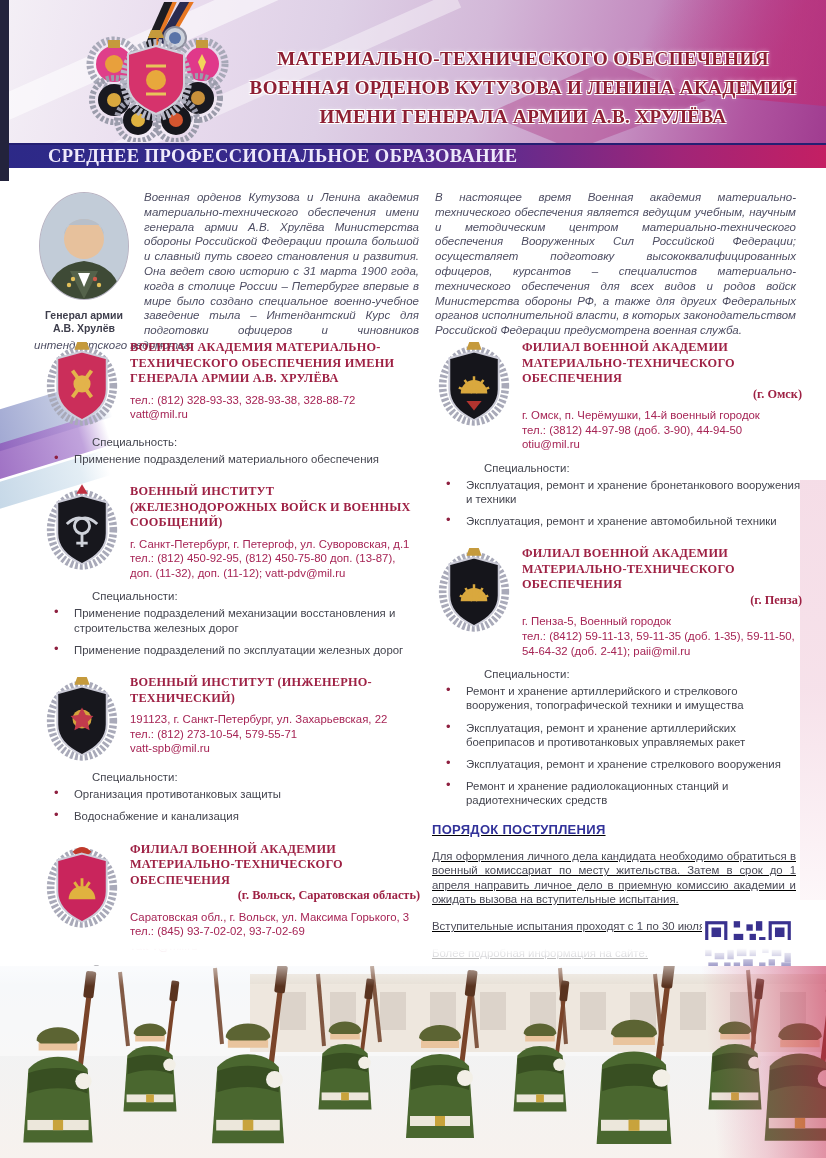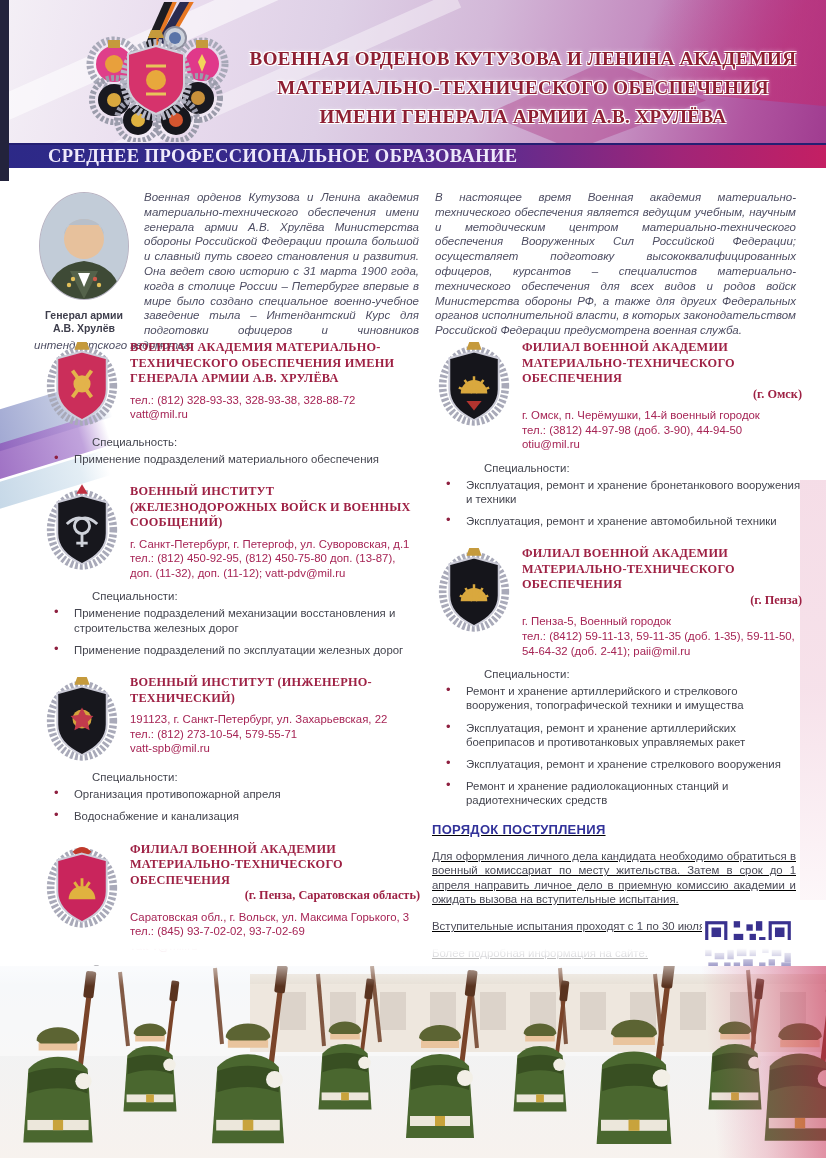--- a/index.html
+++ b/index.html
@@ -136,22 +136,22 @@
     <g>
       <ellipse cx="114" cy="78" rx="32" ry="37" fill="none" stroke="#b5b6c4" stroke-width="8" stroke-dasharray="3 2"></ellipse>
       <path d="M114 44 L142 52 V82 Q142 100 114 112 Q86 100 86 82 V52 Z" fill="#d6336c" stroke="#cfd0da" stroke-width="2"></path>
       <circle cx="114" cy="78" r="10" fill="#e8a83c"></circle>
       <path d="M104 64 l20 0 M104 92 l20 0" stroke="#e8c35a" stroke-width="3"></path>
       <path d="M106 36 h16 l-3 -8 h-10 z" fill="#c59a3c"></path>
     </g>
   </svg>
 
   <div class="head-title">
+    <div>МАТЕРИАЛЬНО-ТЕХНИЧЕСКОГО ОБЕСПЕЧЕНИЯ</div>
     <div>ВОЕННАЯ ОРДЕНОВ КУТУЗОВА И ЛЕНИНА АКАДЕМИЯ</div>
-    <div>МАТЕРИАЛЬНО-ТЕХНИЧЕСКОГО ОБЕСПЕЧЕНИЯ</div>
     <div>ИМЕНИ ГЕНЕРАЛА АРМИИ А.В. ХРУЛЁВА</div>
   </div>
 
   <div class="banner">
     <span>СРЕДНЕЕ ПРОФЕССИОНАЛЬНОЕ ОБРАЗОВАНИЕ</span>
   </div>
 
   <div class="intro">
     <div>
       <div class="portrait-box">
@@ -252,37 +252,37 @@
             <div class="sec-title">ВОЕННЫЙ ИНСТИТУТ (ИНЖЕНЕРНО-ТЕХНИЧЕСКИЙ)</div>
             <div class="sec-contact">
               <div>191123, г. Санкт-Петербург, ул. Захарьевская, 22</div>
               <div>тел.: (812) 273-10-54, 579-55-71</div>
               <div>vatt-spb@mil.ru</div>
             </div>
           </div>
         </div>
         <div class="spec-label">Специальности:</div>
         <ul class="bullets">
-          <li>Организация противопожарной апреля</li>
+          <li>Организация противотанковых защиты</li>
           <li>Водоснабжение и канализация</li>
         </ul>
       </div>
 
       <div class="section">
         <div class="sec-head">
           <svg class="sec-badge" width="76" height="88" viewBox="0 0 80 92">
             <ellipse cx="40" cy="50" rx="33" ry="38" fill="none" stroke="#a9aab9" stroke-width="8" stroke-dasharray="3 2"></ellipse>
             <path d="M30 12 q10 -10 20 0 l-4 4 h-12 z" fill="#c0392b"></path>
             <path d="M40 14 L66 21 V54 Q66 74 40 86 Q14 74 14 54 V21 Z" fill="#c9255c" stroke="#ccccd8" stroke-width="2"></path>
             <path d="M26 62 a14 14 0 0 1 28 0 z" fill="#e0b23f"></path>
             <path d="M40 40 v8 M32 44 l4 6 M48 44 l-4 6" stroke="#e0b23f" stroke-width="3"></path>
           </svg>
           <div class="sec-txt">
             <div class="sec-title">ФИЛИАЛ ВОЕННОЙ АКАДЕМИИ МАТЕРИАЛЬНО-ТЕХНИЧЕСКОГО ОБЕСПЕЧЕНИЯ</div>
-            <div class="sec-loc">(г. Пенза, Саратовская область)</div>
+            <div class="sec-loc">(г. Вольск, Саратовская область)</div>
             <div class="sec-contact">
               <div>Саратовская обл., г. Вольск, ул. Максима Горького, 3</div>
               <div>тел.: (845) 93-7-02-02, 93-7-02-69</div>
               <div>vatt-v@mil.ru</div>
             </div>
           </div>
         </div>
         <div class="spec-label">Специальности:</div>
         <ul class="bullets">
           <li>Продовольственное и вещевое обеспечение войск (сил)</li>

